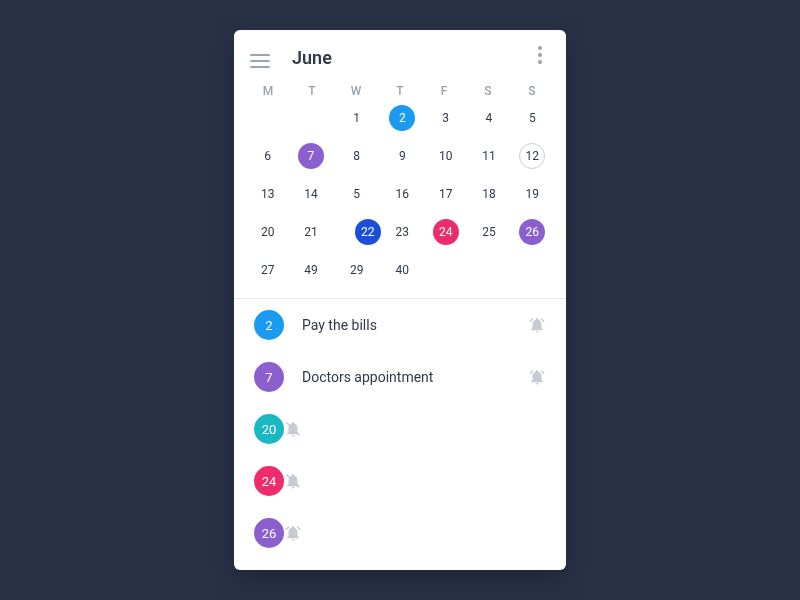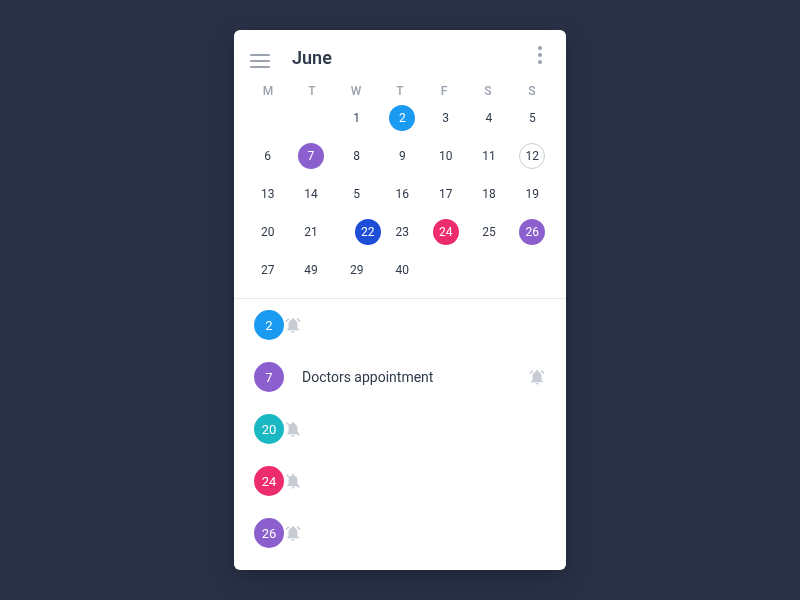--- a/index.html
+++ b/index.html
@@ -264,20 +264,21 @@
         <div class="day">29</div>
       </div>
       <div class="cell">
         <div class="day">40</div>
       </div>
     </div>
   <div class="divider"></div>
   <div class="events" id="events">
       <div class="event">
         <div class="badge blue">2</div>
+        <div class="event-title">Pay the bills</div>
         <div class="bell"><svg viewBox="0 0 24 24" fill="currentColor">
             <path d="M12 22a2 2 0 0 0 2-2h-4a2 2 0 0 0 2 2zm6-6V11c0-3.07-1.63-5.64-4.5-6.32V4a1.5 1.5 0 1 0-3 0v.68C7.63 5.36 6 7.92 6 11v5l-2 2v1h16v-1l-2-2z"></path>
             <path d="M3 7 L6 4" stroke="currentColor" stroke-width="2" stroke-linecap="round"></path>
             <path d="M21 7 L18 4" stroke="currentColor" stroke-width="2" stroke-linecap="round"></path>
           </svg></div>
       </div>
       <div class="event">
         <div class="badge purple">7</div>
         <div class="event-title">Doctors appointment</div>
         <div class="bell"><svg viewBox="0 0 24 24" fill="currentColor">

